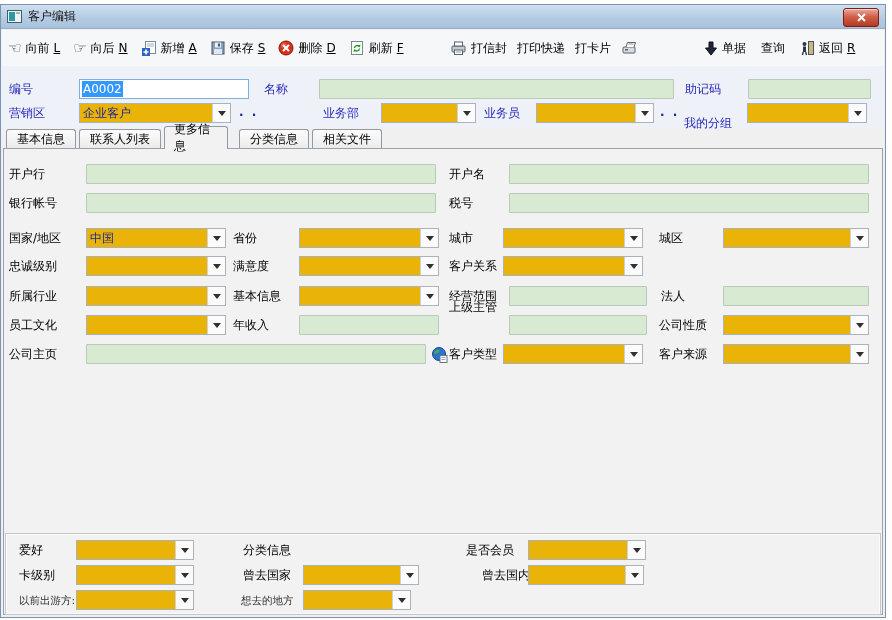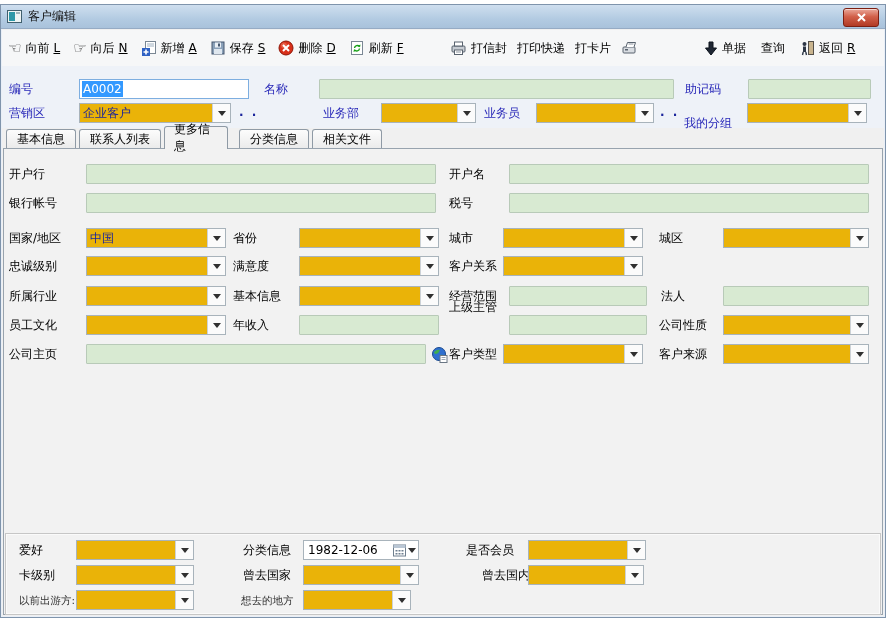--- a/index.html
+++ b/index.html
@@ -376,38 +376,20 @@
       <span class="cval"></span>
         <span class="carr"></span>
     </div>
 
     <span class="lab" style="left:18px;top:535px">爱好</span>
     <div class="combo" style="left:75px;top:535px;width:118px">
       <span class="cval"></span>
         <span class="carr"></span>
     </div>
     <span class="lab" style="left:242px;top:535px">分类信息</span>
-    <div class="date" style="left:302px;top:535px;width:116px">
-      <span class="dval">1982-12-06</span>
-      <span class="ic">
-        <svg width="13" height="13">
-            <rect x="0.5" y="1" width="12" height="11" fill="#fff" stroke="#6f7f8f"></rect>
-            <rect x="0.5" y="1" width="12" height="3" fill="#b9c6d4"></rect>
-            <g fill="#6f7f8f">
-              <rect x="2.5" y="6" width="2" height="1.5"></rect>
-              <rect x="5.5" y="6" width="2" height="1.5"></rect>
-              <rect x="8.5" y="6" width="2" height="1.5"></rect>
-              <rect x="2.5" y="9" width="2" height="1.5"></rect>
-              <rect x="5.5" y="9" width="2" height="1.5"></rect>
-              <rect x="8.5" y="9" width="2" height="1.5"></rect>
-            </g>
-          </svg>
-      </span>
-      <span class="carr"></span>
-    </div>
     <span class="lab" style="left:465px;top:535px">是否会员</span>
     <div class="combo" style="left:527px;top:535px;width:118px">
       <span class="cval"></span>
         <span class="carr"></span>
     </div>
 
     <span class="lab" style="left:18px;top:560px">卡级别</span>
     <div class="combo" style="left:75px;top:560px;width:118px">
       <span class="cval"></span>
         <span class="carr"></span>

